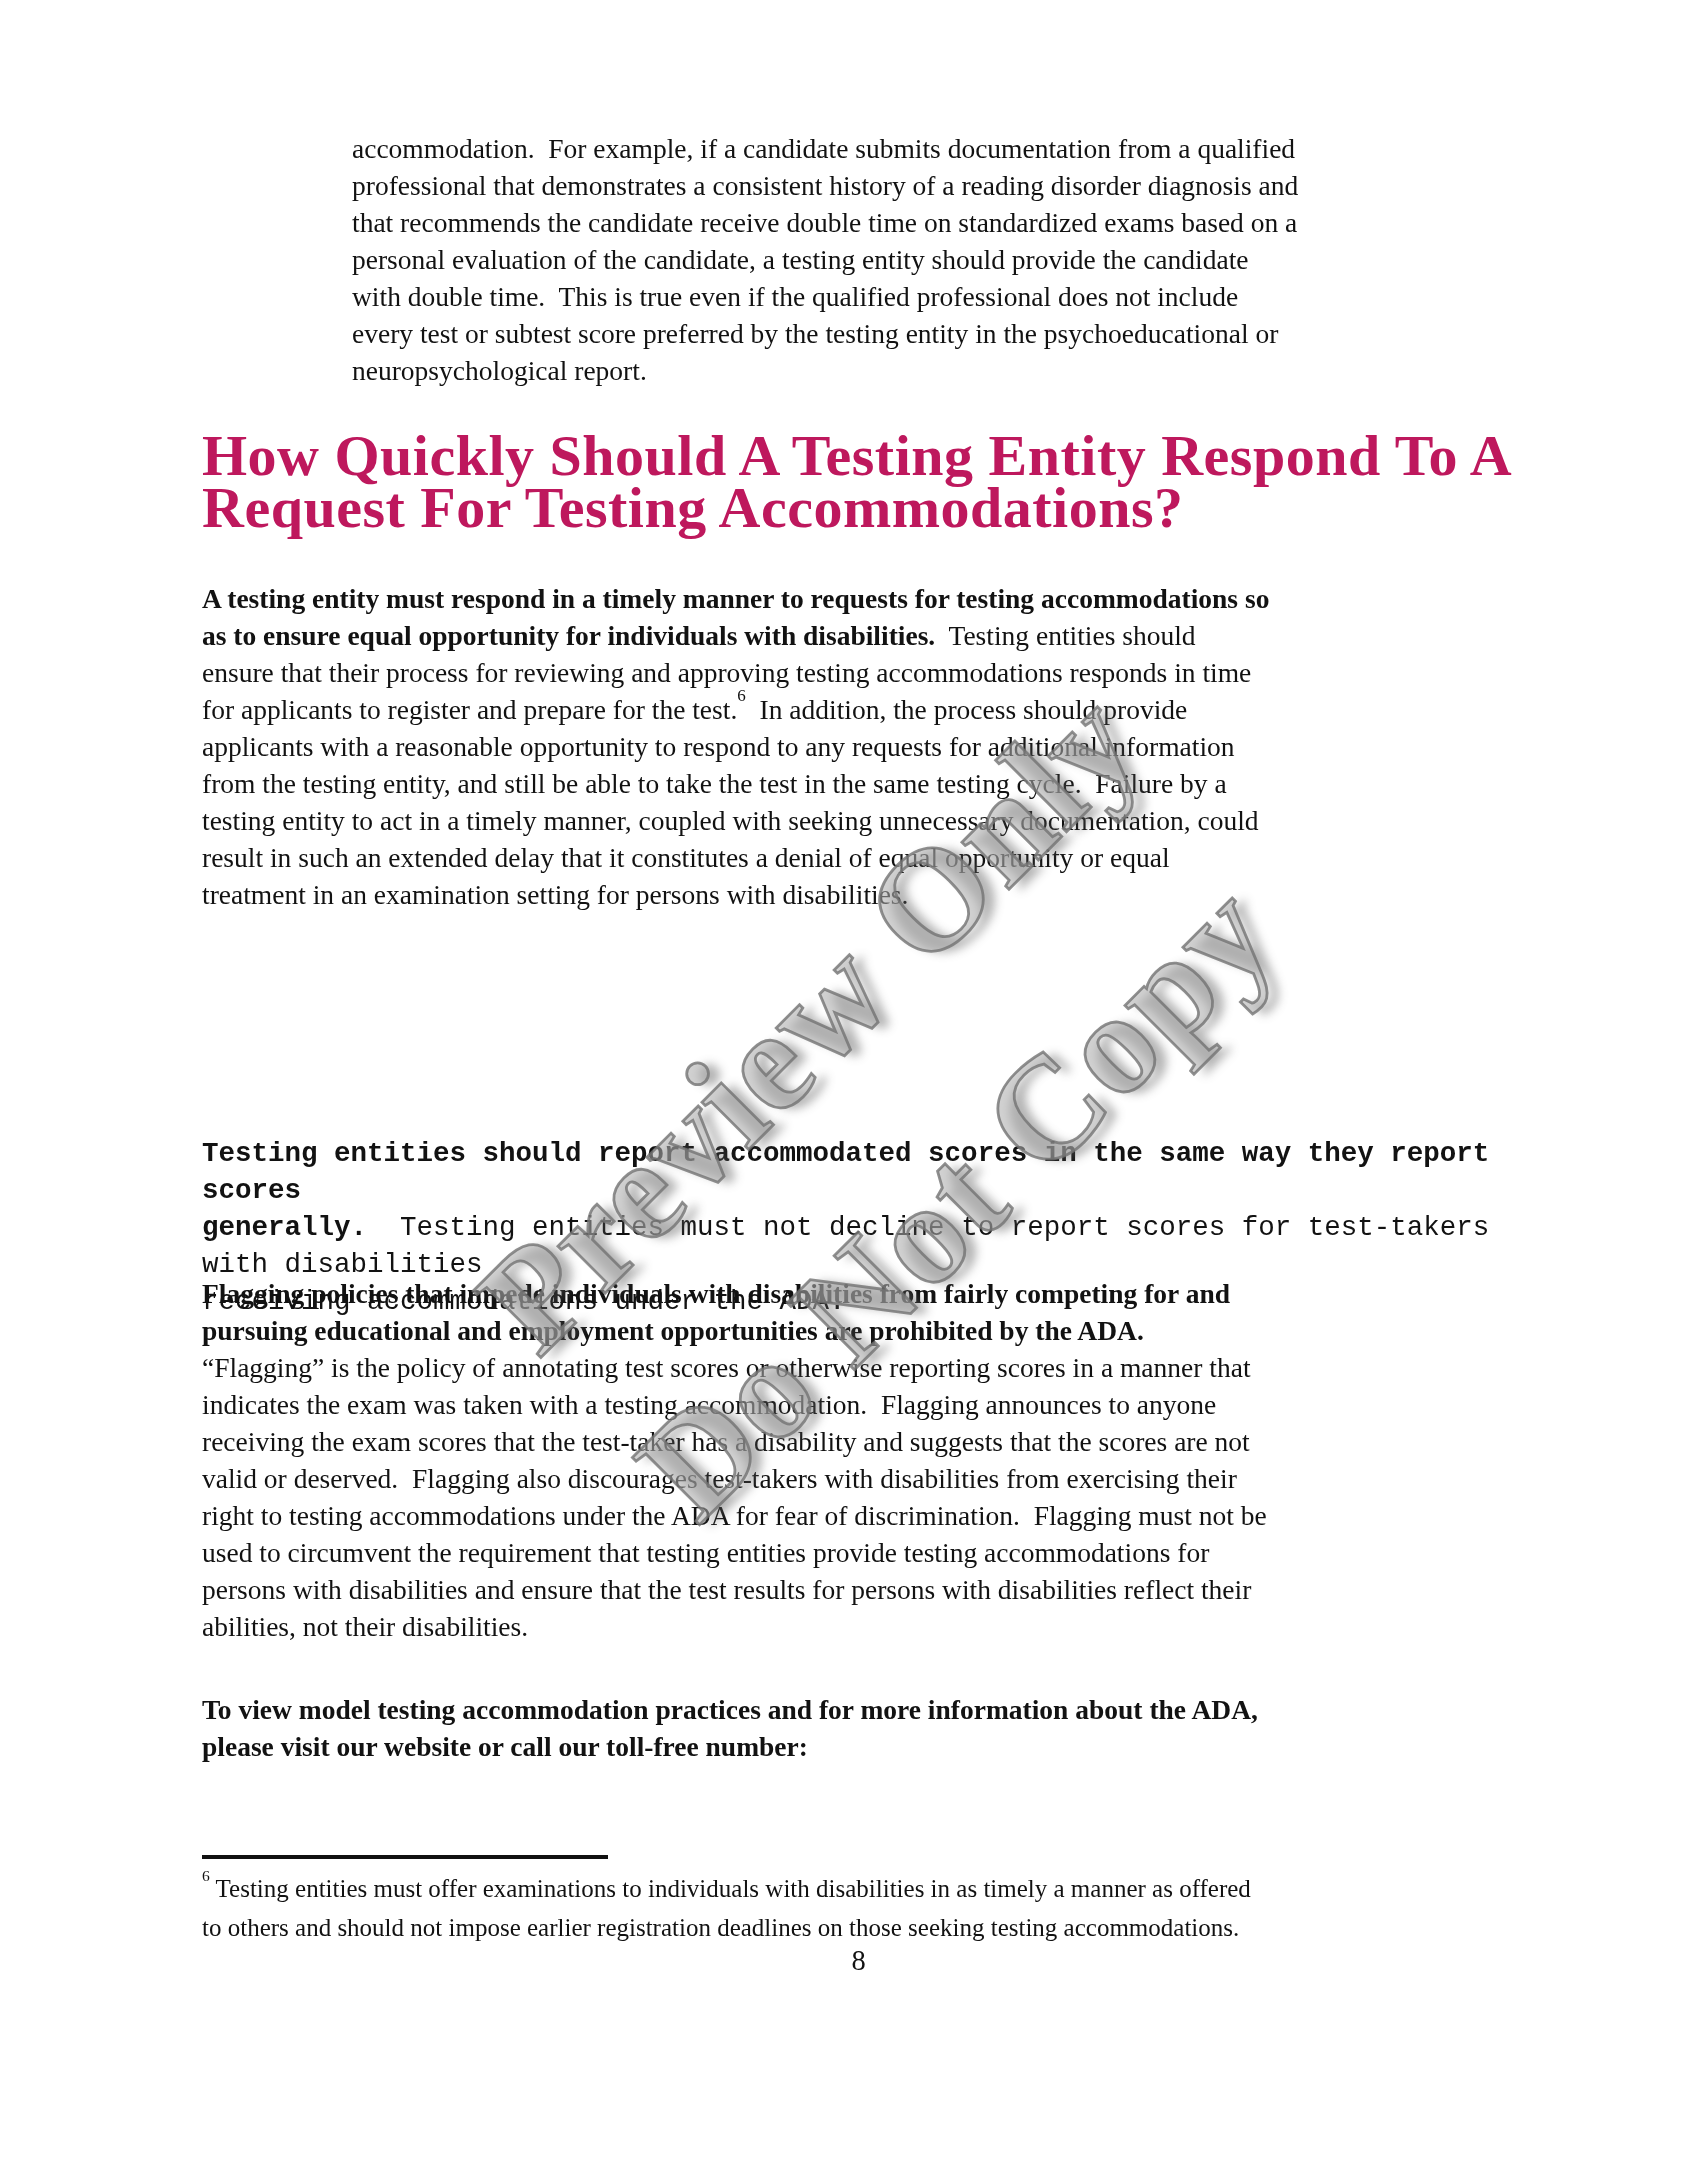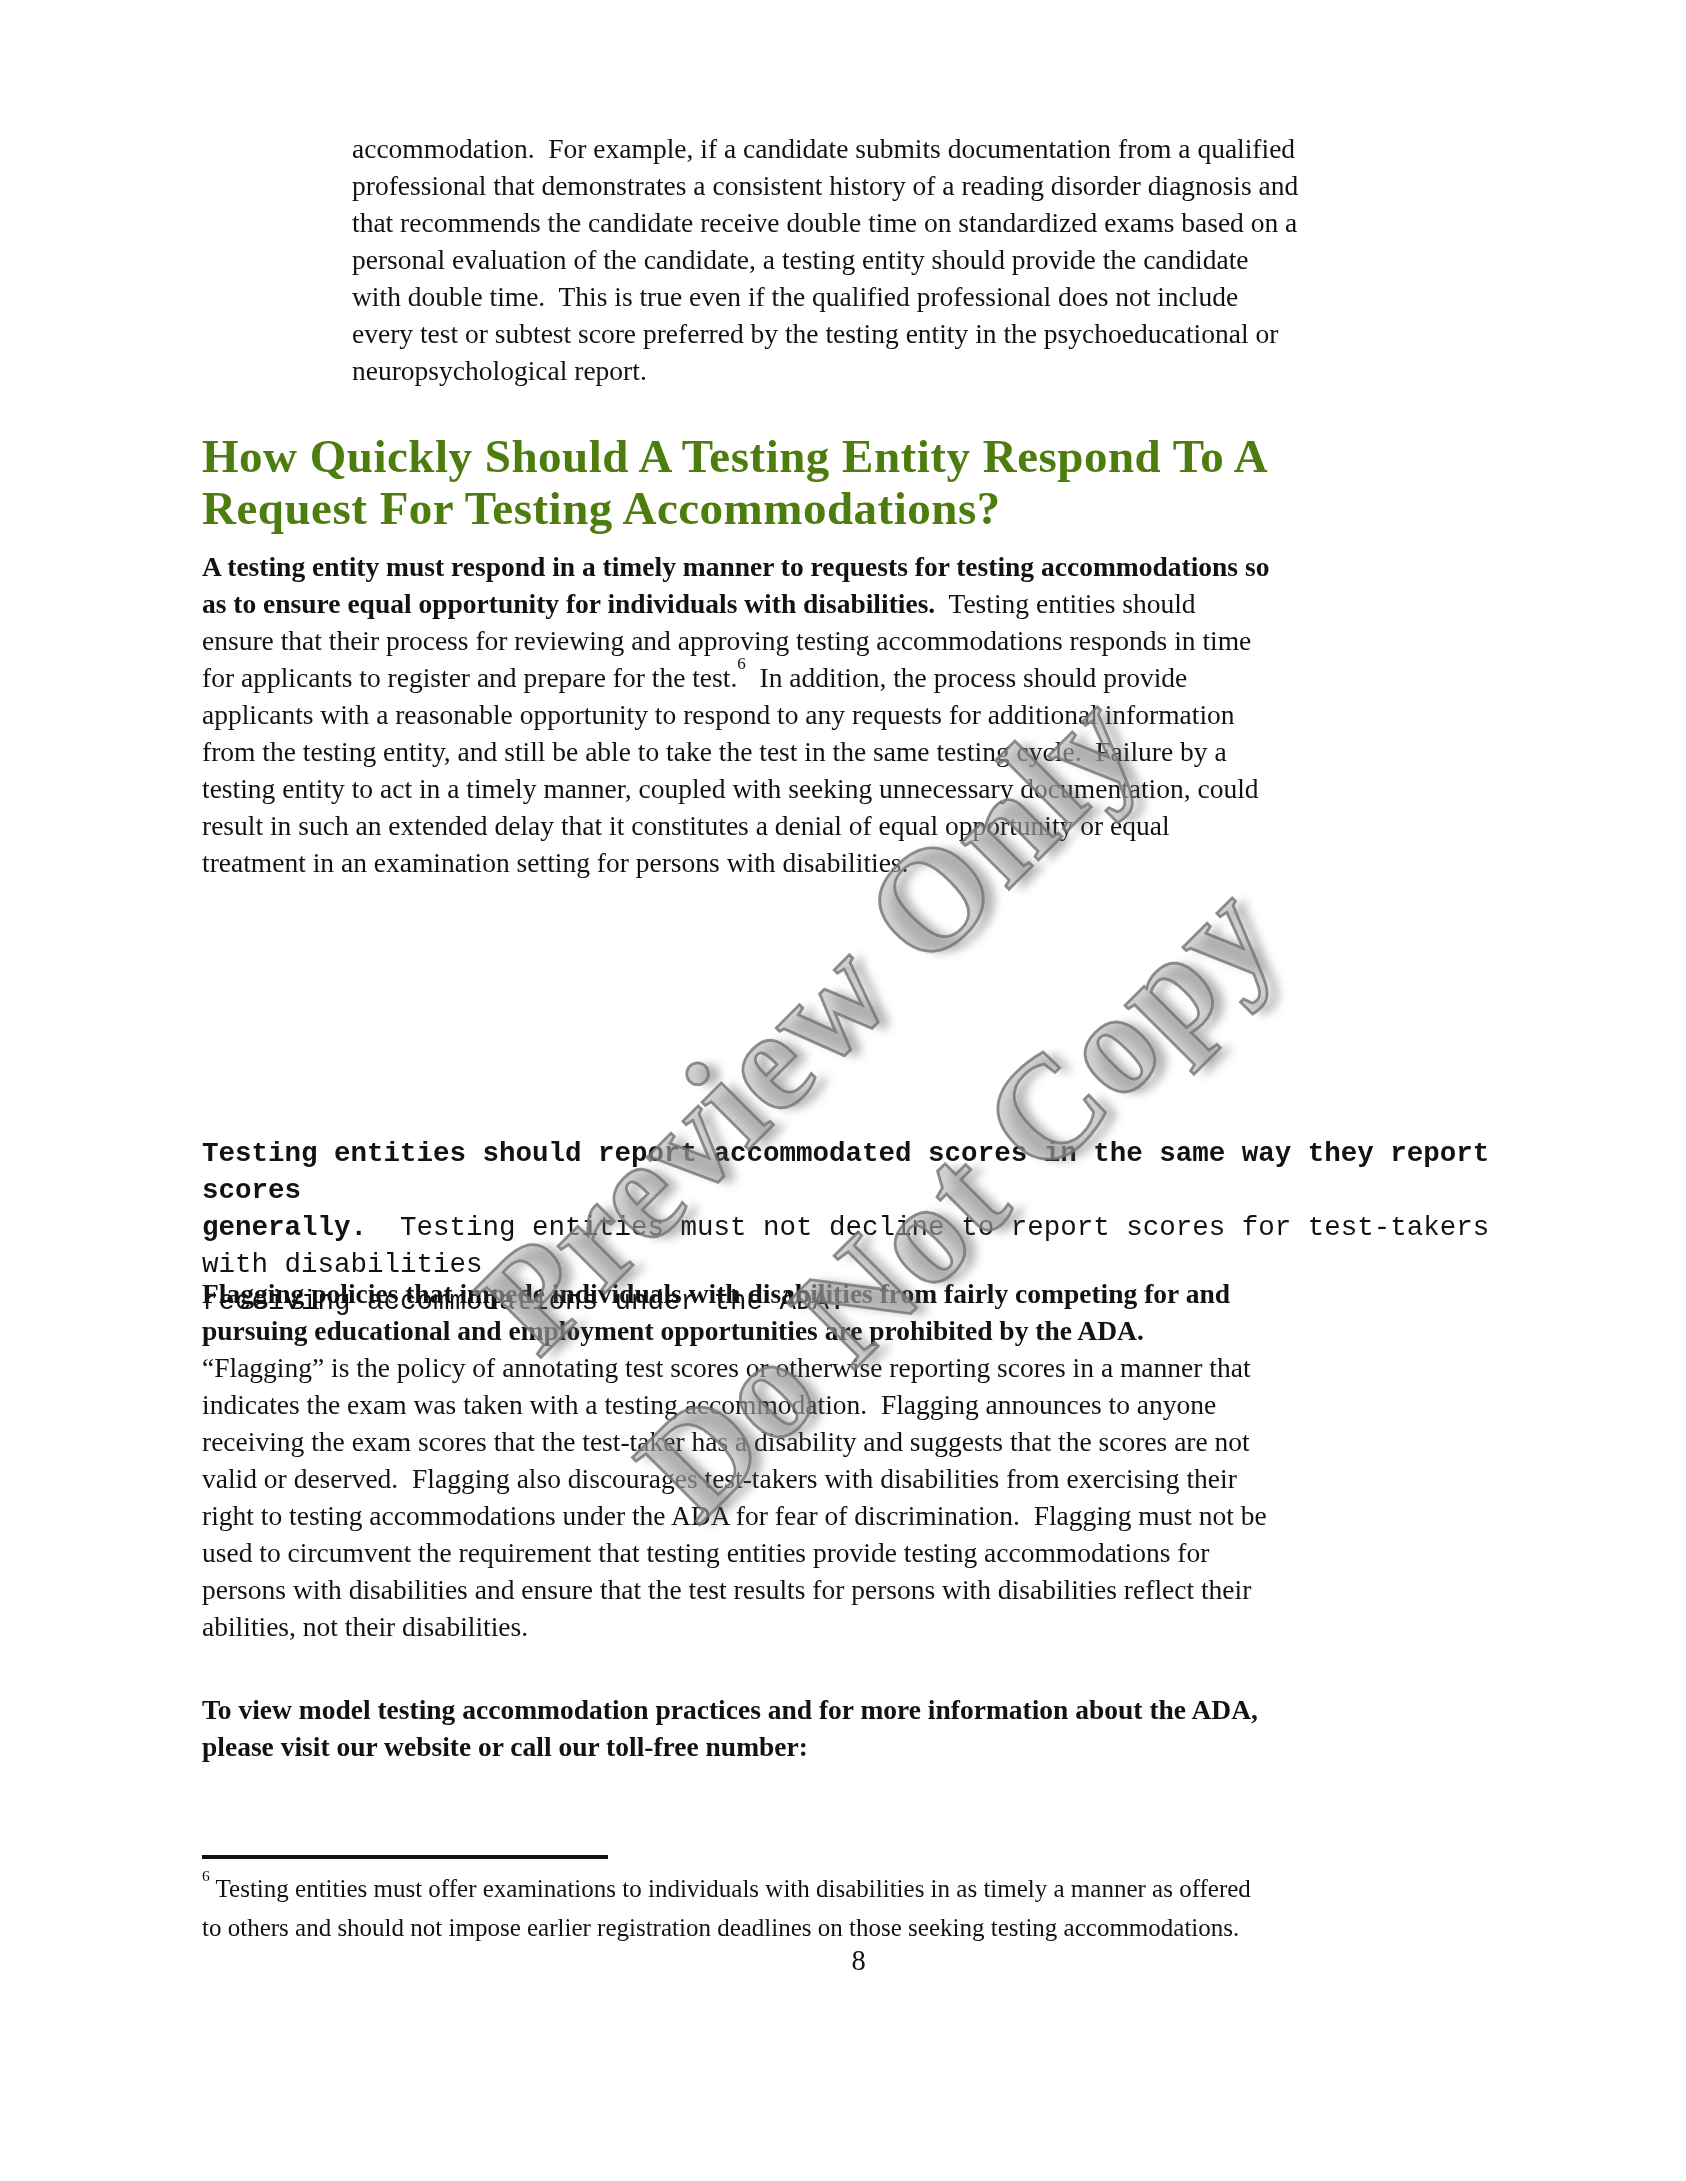--- a/index.html
+++ b/index.html
@@ -11,30 +11,30 @@
     color:#121212;
     overflow:hidden;
   }
   .txt{white-space:pre-line;}
   .intro{
     position:absolute;left:352px;top:130px;width:1203px;
     font-size:27.5px;line-height:37px;
   }
   .heading{
     position:absolute;left:202px;width:1359px;
-    font-size:47px;line-height:52px;font-weight:bold;color:#4d7c0f;
+    font-size:58px;line-height:52px;font-weight:bold;color:#be185d;
     letter-spacing:0.5px;
   }
   .h1{top:430px;}
   .h2{top:972px;}
   .body-par{
     position:absolute;left:202px;width:1322px;
     font-size:27.5px;line-height:37px;
   }
-  .p1{top:548px;}
+  .p1{top:580px;}
   .p2{top:1135px;font-family:Liberation Mono, monospace;}
   .p3{top:1275px;}
   .p4{top:1691px;font-weight:bold;}
   .bold{font-weight:bold;}
   sup.ref{
     font-size:0.62em;
     position:relative;top:-0.45em;
     line-height:0;
   }
   .fn-rule{

